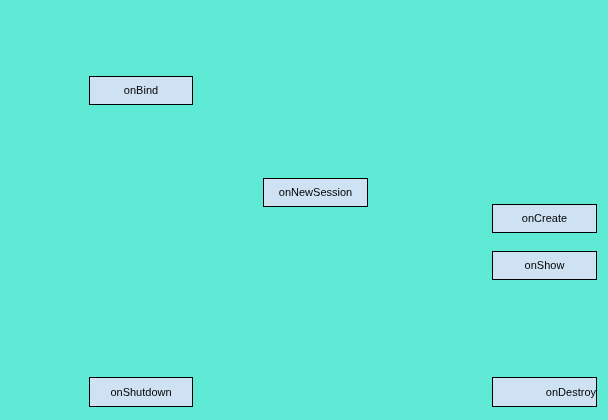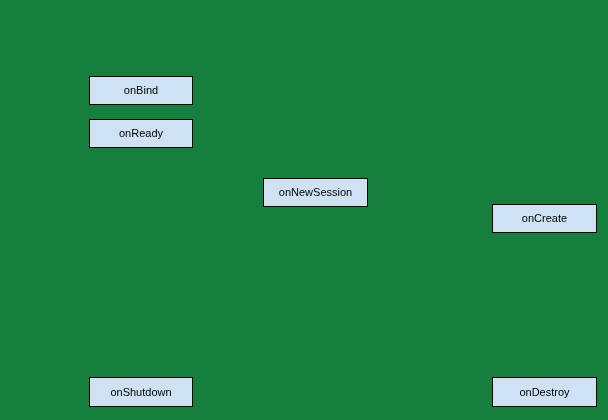--- a/index.html
+++ b/index.html
@@ -4,21 +4,21 @@
 <style>
   html, body {
     margin: 0;
     padding: 0;
     background: #000000;
   }
   .stage {
     position: relative;
     width: 608px;
     height: 420px;
-    background: #15803d;
+    background: #5eead4;
     overflow: hidden;
     font-family: "Liberation Sans", sans-serif;
   }
   .node {
     position: absolute;
     box-sizing: border-box;
     background: #cfe2f3;
     border: 1px solid #000000;
     color: #000000;
     font-size: 11px;
@@ -30,43 +30,43 @@
     white-space: nowrap;
   }
   
   .pos-onbind      { left: 89px;  top: 76px;  width: 104px; height: 29px; }
   .pos-onready     { left: 89px;  top: 119px; width: 104px; height: 29px; }
   .pos-onnewsession{ left: 263px; top: 163px; width: 105px; height: 29px; margin-top: 15px; }
   .pos-oncreate    { left: 492px; top: 204px; width: 105px; height: 29px; text-align: right; }
   .pos-onshow      { left: 492px; top: 251px; width: 105px; height: 29px; }
   .pos-onhide      { left: 492px; top: 299px; width: 105px; height: 29px; }
   .pos-onshutdown  { left: 89px;  top: 377px; width: 104px; height: 30px; }
-  .pos-ondestroy   { left: 492px; top: 377px; width: 105px; height: 30px; }
+  .pos-ondestroy   { left: 492px; top: 377px; width: 105px; height: 30px; justify-content: flex-end; }
 </style>
 </head>
 <body>
 
 <div class="stage">
 
   <div class="node pos-onbind">
     <span>onBind</span>
   </div>
 
-  <div class="node pos-onready">
-    <span>onReady</span>
-  </div>
 
   <div class="node pos-onnewsession">
     <span>onNewSession</span>
   </div>
 
   <div class="node pos-oncreate">
     <span>onCreate</span>
   </div>
 
+  <div class="node pos-onshow">
+    <span>onShow</span>
+  </div>
 
 
   <div class="node pos-onshutdown">
     <span>onShutdown</span>
   </div>
 
   <div class="node pos-ondestroy">
     <span>onDestroy</span>
   </div>
 

